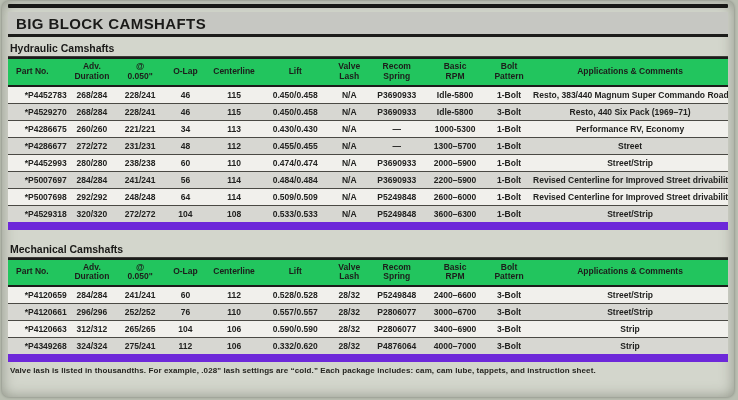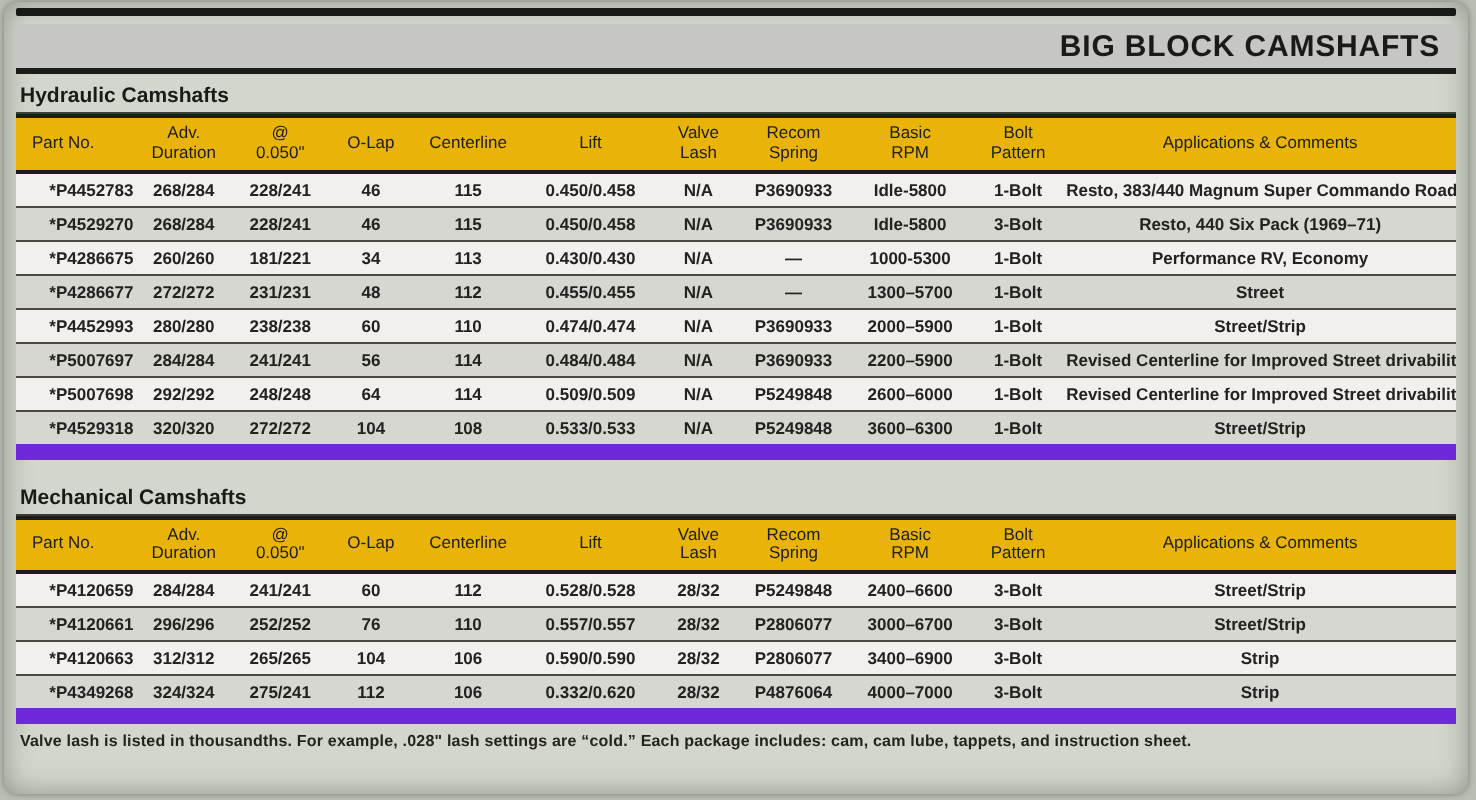--- a/index.html
+++ b/index.html
@@ -21,37 +21,36 @@
   .topbar{height:4px;background:#181816;margin:3px 6px 4px 6px;border-radius:1px;}
   .titleband{
     background:#c6c7c2;
     margin:0 6px;
     padding:3px 8px 2px 8px;
     border-bottom:3px solid #1c1c1a;
   }
   .titleband h1{
     margin:0;font-size:15px;font-weight:bold;letter-spacing:.4px;
     color:#1a1a18;
-    text-align:right;
   }
   .section-title{
     margin:4px 6px 0 6px;
     padding:1px 2px 2px 2px;
     font-size:10.5px;font-weight:bold;color:#1a1a18;
     border-bottom:1.5px solid #3c3b37;
   }
   table{
     border-collapse:collapse;
     table-layout:fixed;
     width:720px;
     margin:0 6px;
   }
   thead th{
-    background:#eab308;
-    font-size:8.5px;font-weight:normal;
+    background:#22c55e;
+    font-size:8.5px;font-weight:bold;
     text-align:center;vertical-align:middle;
     white-space:pre-line;
     line-height:1.15;
     padding:3px 1px;
     border-top:2px solid #1c1c1a;
     border-bottom:2px solid #1c1c1a;
   }
   thead th:first-child{text-align:left;padding-left:8px;}
   tbody td{
     font-size:8.5px;font-weight:bold;color:#222220;
@@ -142,21 +141,21 @@
             <td>0.450/0.458</td>
             <td>N/A</td>
             <td>P3690933</td>
             <td>Idle-5800</td>
             <td>3-Bolt</td>
             <td>Resto, 440 Six Pack (1969–71)</td>
           </tr>
           <tr>
             <td>*P4286675</td>
             <td>260/260</td>
-            <td>181/221</td>
+            <td>221/221</td>
             <td>34</td>
             <td>113</td>
             <td>0.430/0.430</td>
             <td>N/A</td>
             <td>—</td>
             <td>1000-5300</td>
             <td>1-Bolt</td>
             <td>Performance RV, Economy</td>
           </tr>
           <tr>

